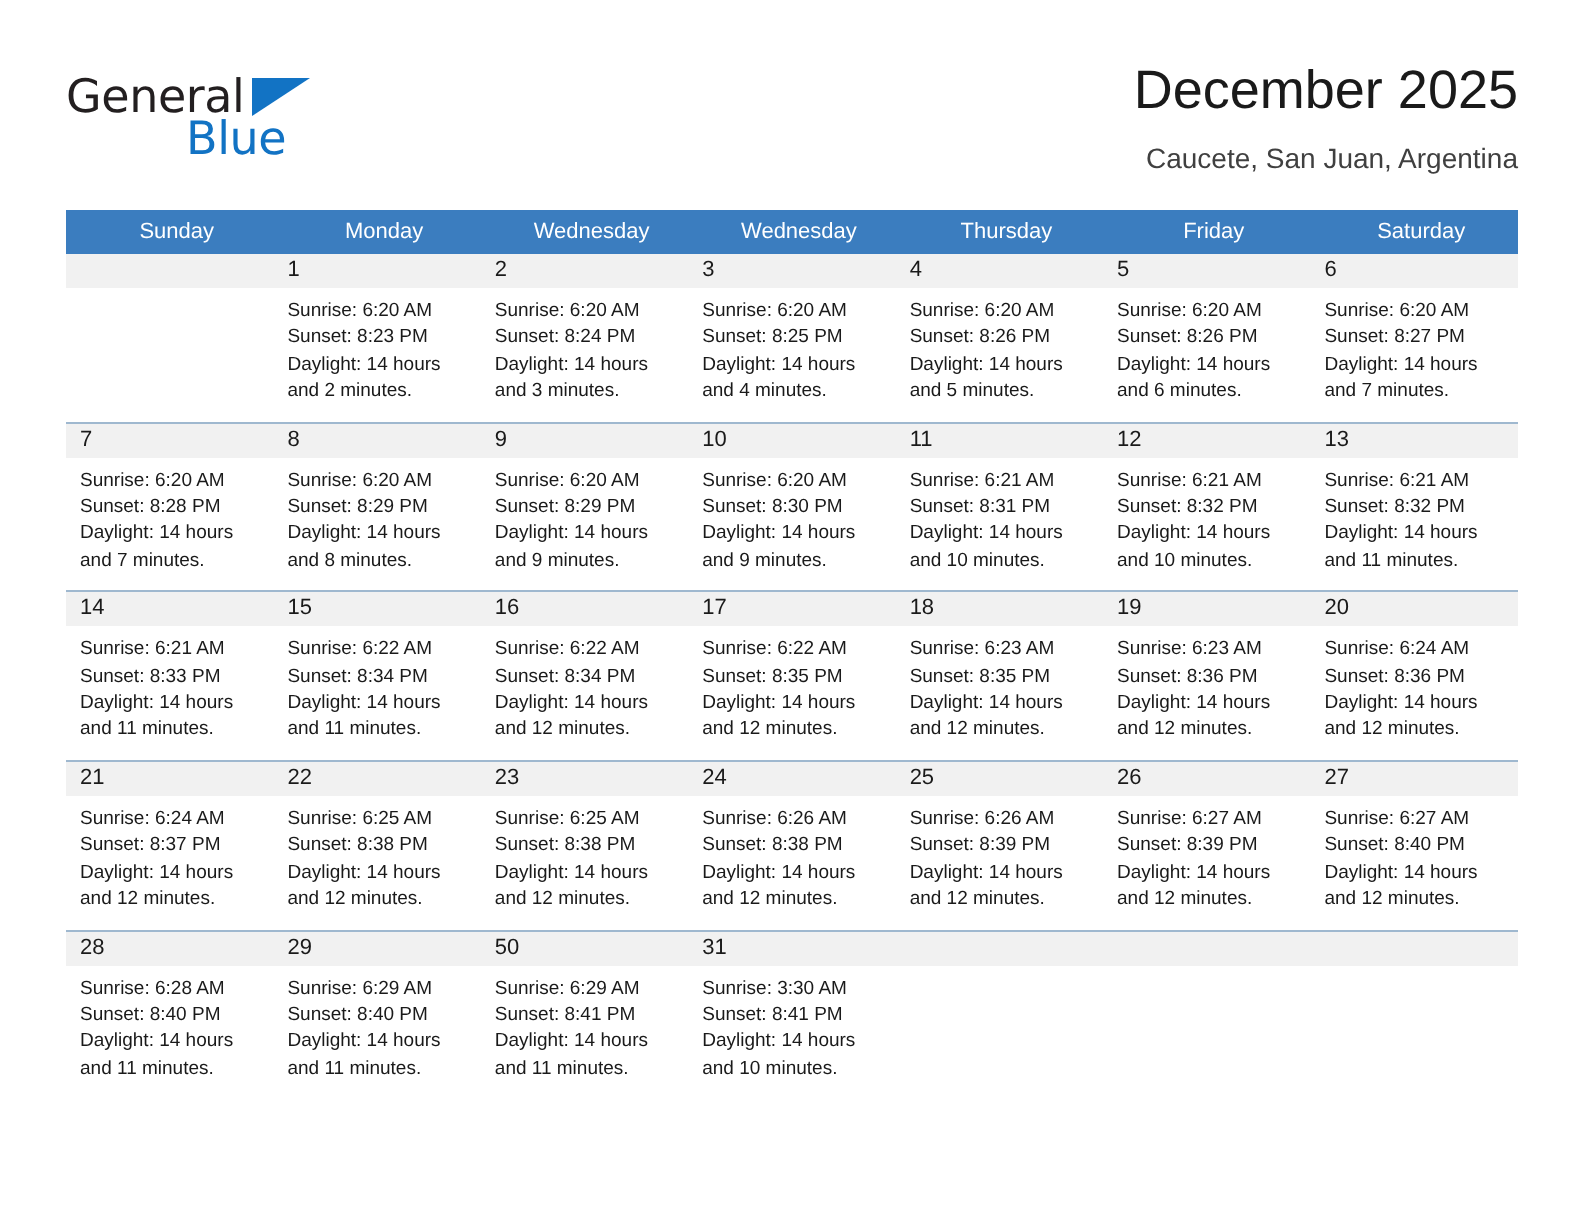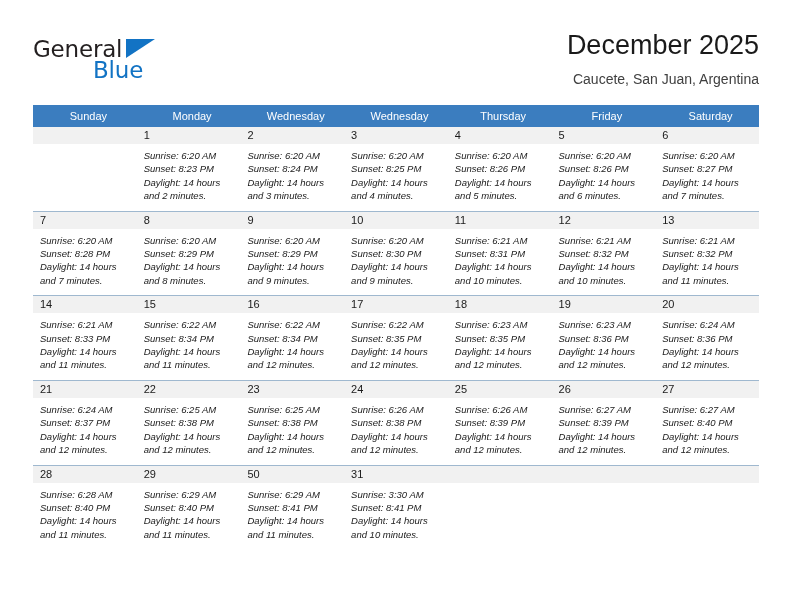--- a/index.html
+++ b/index.html
@@ -125,21 +125,20 @@
   .daynum-band.empty {
     color: transparent;
   }
   .cell-body {
     padding: 5px 6px 8px 7px;
     font-size: 9.5px;
     line-height: 13.4px;
     color: #1a1a1a;
     min-height: 66px;
     box-sizing: border-box;
-    font-style: italic;
   }
   .cell-body div {
     white-space: normal;
   }
   .cell-body.empty {
     min-height: 66px;
   }
 </style>
 </head>
 <body>

